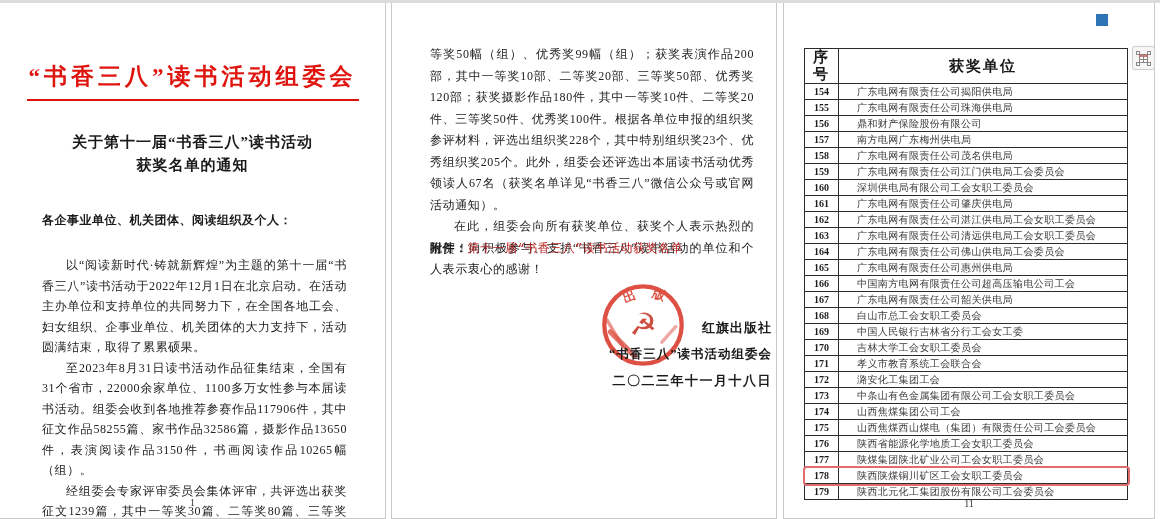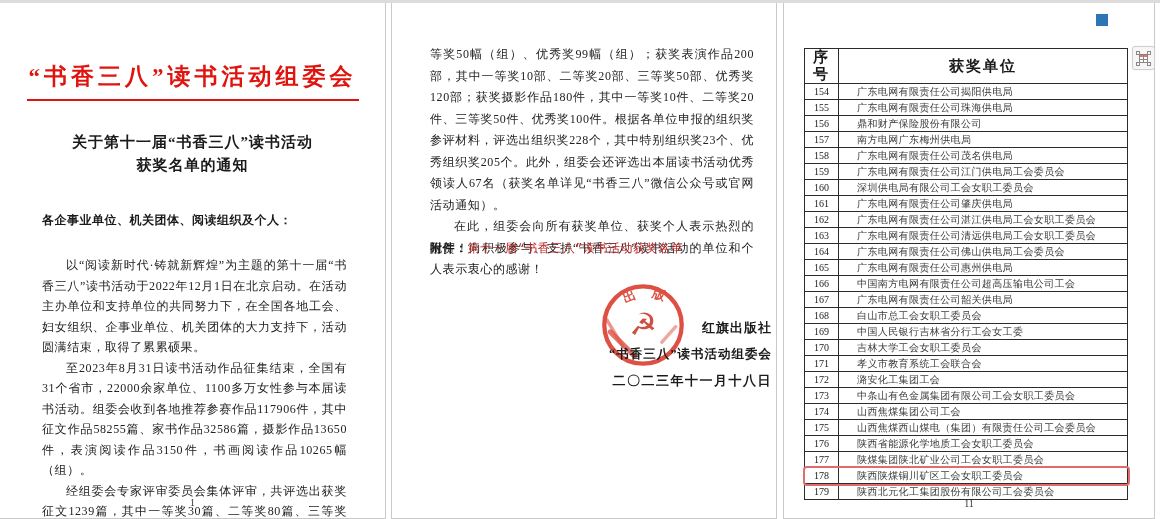--- a/index.html
+++ b/index.html
@@ -43,21 +43,21 @@
 
   
   .award-table { position:absolute; left:20px; top:45px; width:324px;
                  border-collapse:collapse; table-layout:fixed; }
   .award-table th, .award-table td { border:1px solid #2b2b2b; }
   .award-table th { height:17px; font-size:15px; font-weight:bold; letter-spacing:2px;
                     line-height:17px; }
   .award-table col.c1 { width:34px; }
   .award-table td { height:15px; line-height:15px; font-size:10px; white-space:nowrap;
                     overflow:hidden; }
-  .award-table td.num { text-align:center; font-weight:normal; font-size:10px; }
+  .award-table td.num { text-align:center; font-weight:bold; font-size:10px; }
   .award-table td.unit { padding-left:18px; color:#3a3a3a; letter-spacing:0.4px; }
   .award-table tr.hl { outline:2px solid #e06c6c; outline-offset:0px; border-radius:2px; }
   .p3-num { top:495px; }
 
   .blue-marker { position:absolute; left:312px; top:11px; width:12px; height:12px;
                  background:#2e75b6; }
   .table-icon-btn { position:absolute; left:348px; top:43px; width:23px; height:24px;
                     background:#f7f6f5; border:1px solid #d2d0ce; border-radius:3px;
                     display:flex; align-items:center; justify-content:center; cursor:pointer;
                     box-shadow:0 0 2px rgba(0,0,0,0.08); }

